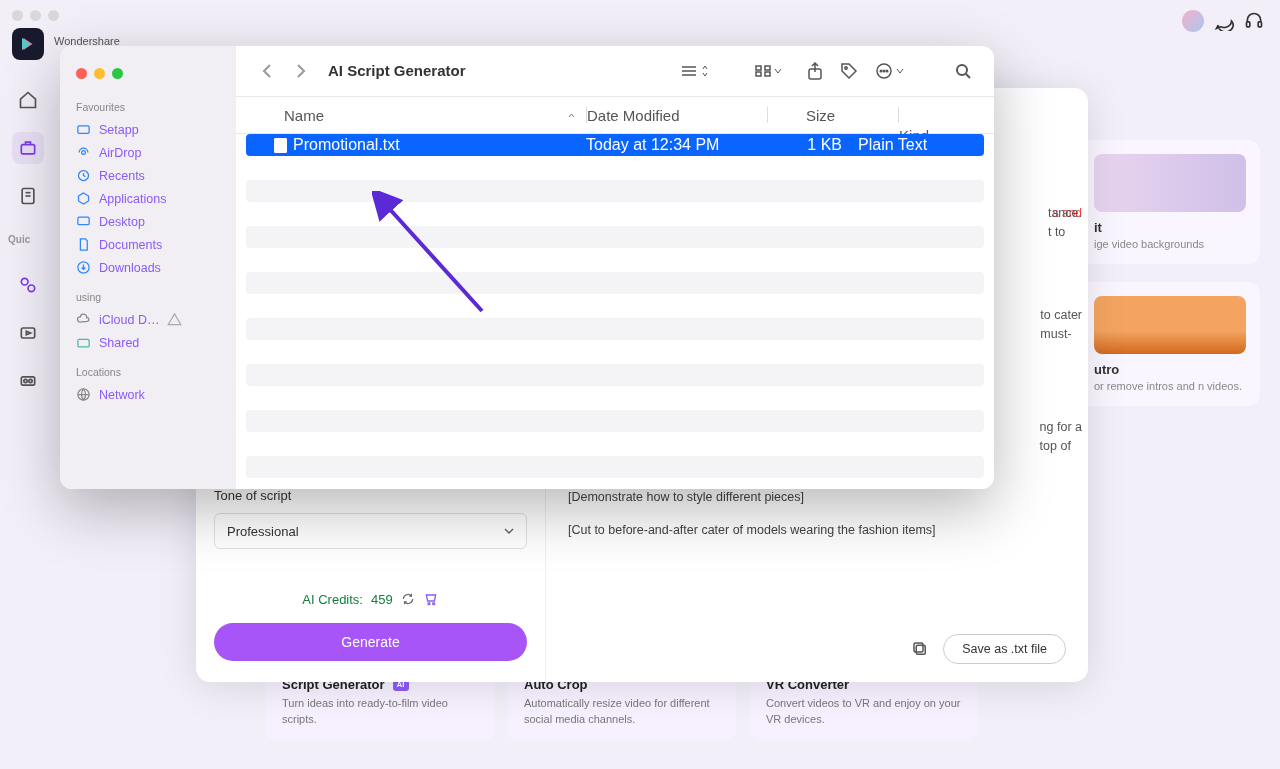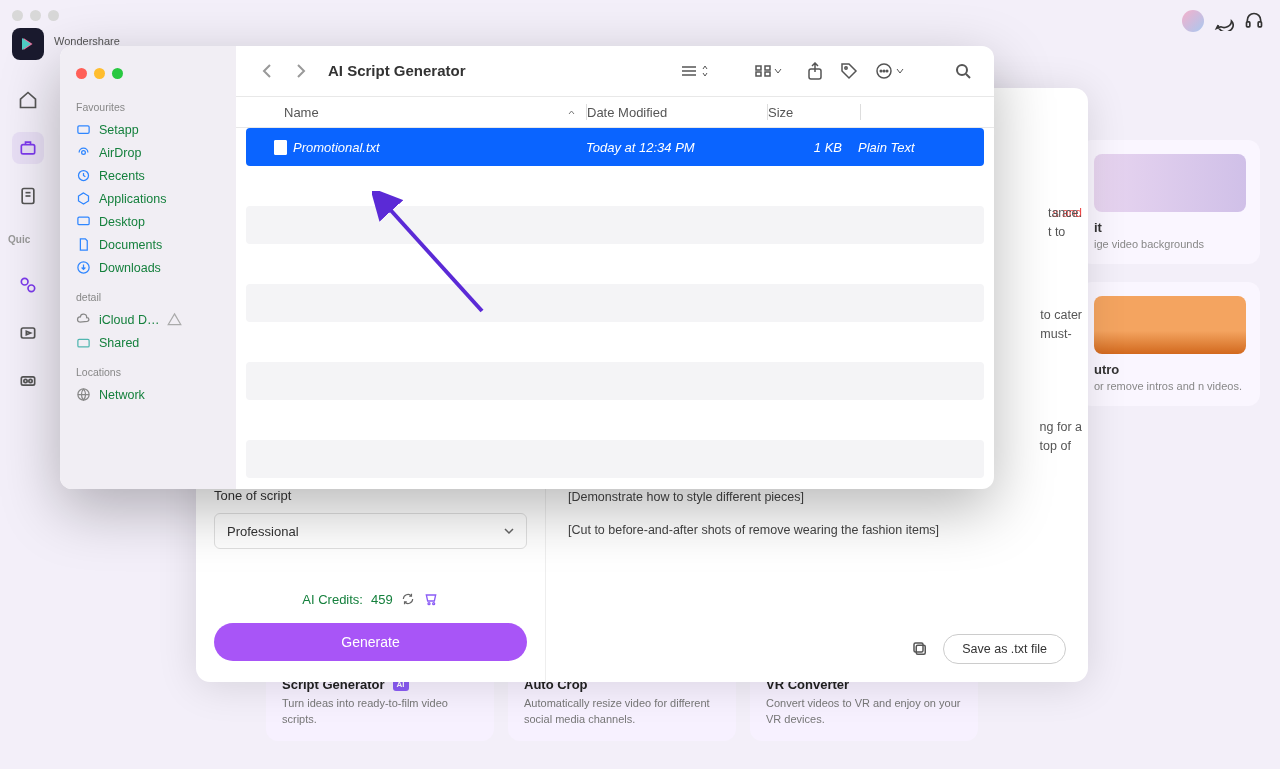--- a/index.html
+++ b/index.html
@@ -51,39 +51,39 @@
 .ai-right-bottom { position:absolute; bottom: 18px; right:22px; display:flex; gap:14px; align-items:center; }
 .save-txt-btn { border:1px solid #ccc; background:#fff; padding:7px 18px; border-radius:16px; font-size:12.5px; color:#333; }
 
 
 .file-modal { position: absolute; left: 60px; top: 46px; width: 934px; height: 443px; background: #fff; border-radius: 12px; box-shadow: 0 20px 60px rgba(0,0,0,0.28); display:flex; overflow:hidden; }
 .fm-sidebar { width: 176px; background: #f1eef4; padding: 12px 0 12px 0; overflow-y:auto; position:relative; }
 .fm-traffic { display:flex; gap:7px; padding: 10px 0 16px 16px; }
 .fm-traffic .d { width:11px; height:11px; border-radius:50%; }
 .fm-section { padding: 0 16px; }
 .fm-section-title { font-size: 10.5px; color: #888; font-weight:500; margin: 6px 0 5px; }
-.fm-item { display:flex; align-items:center; gap:8px; padding: 4px 0; font-size: 12.5px; color: #15803d; }
+.fm-item { display:flex; align-items:center; gap:8px; padding: 4px 0; font-size: 12.5px; color: #8b5cf6; }
 .fm-item svg, .fm-item .ico { width:15px; height:15px; flex-shrink:0; }
 
 .fm-main { flex:1; display:flex; flex-direction:column; }
 .fm-toolbar { height: 50px; display:flex; align-items:center; padding: 0 16px; gap: 4px; border-bottom: 1px solid transparent; }
 .fm-toolbar .spacer { flex:1; }
 .fm-title { font-size: 15px; font-weight: 600; color: #333; margin-left: 8px; }
 .tb-btn { width: 30px; height: 26px; display:flex; align-items:center; justify-content:center; color:#666; border-radius:4px; }
 .tb-group { display:flex; align-items:center; gap:2px; margin-left:6px; }
 
-.fm-columns { height: 32px; display:flex; align-items:center; border-top:1px solid #e8e8e8; border-bottom:1px solid #e8e8e8; font-size:13px; color:#555; }
+.fm-columns { height: 38px; display:flex; align-items:center; border-top:1px solid #e8e8e8; border-bottom:1px solid #e8e8e8; font-size:15px; color:#555; }
 .col-name { width: 350px; padding-left: 48px; display:flex; align-items:center; justify-content:space-between; padding-right:10px;}
 .col-date { width: 180px; }
-.col-size { width: 92px; }
+.col-size { width: 92px; margin-left: 38px; }
 .col-kind { flex:1;margin-top:40px; }
 .col-div { width:1px; background:#ddd; height:16px; }
 
 .fm-rows { flex:1; overflow-y:auto; padding: 0 10px; }
-.fm-row { height:38px; display:flex; align-items:center; font-size:13px; border-radius:4px; margin-bottom:1px;font-style:italic; }
+.fm-row { height:22px; display:flex; align-items:center; font-size:16px; border-radius:4px; margin-bottom:1px; }
 .fm-row.selected { background:#0a64ff; color:#fff; }
 .fm-row.alt { background:#f4f4f6; }
 .fm-row .fcell-name { width: 340px; padding-left: 28px; display:flex; align-items:center; gap:6px; }
 .fm-row .fcell-date { width: 180px; }
 .fm-row .fcell-size { width: 92px; text-align:right; padding-right:16px; }
 .fm-row .fcell-kind { flex:1; }
 .doc-ico { width:13px; height:15px; background:#fff; border:1px solid #cfcfcf; border-radius:1px; }
 .selected .doc-ico { background:#fff; border-color:#fff; }
 
 
@@ -223,21 +223,21 @@
   </div>
   <div class="ai-right">
     <div style="position:absolute; right:6px; top:116px; color:#ef4444; font-size:12px; text-align:left; white-space:pre-line;">s and</div>
     <div style="position:absolute; right:6px; top:116px; color:#555; font-size:12.5px; text-align:left; white-space:pre-line;">tance.
 t to</div>
     <div style="position:absolute; right:6px; top:218px; color:#555; font-size:12.5px; text-align:left; white-space:pre-line;">to cater
 must-</div>
     <div style="position:absolute; right:6px; top:330px; color:#555; font-size:12.5px; text-align:left; white-space:pre-line;">ng for a
 top of</div>
     <div style="margin-top:380px;">[Demonstrate how to style different pieces]</div>
-    <div style="margin-top:14px;">[Cut to before-and-after shots of remove wearing the fashion items]</div>
+    <div style="margin-top:14px;">[Cut to before-and-after cater of models wearing the fashion items]</div>
     <div class="ai-right-bottom">
       <svg width="18" height="18" viewBox="0 0 24 24" fill="none" stroke="#555" stroke-width="2">
           <rect x="7" y="7" width="12" height="12" rx="2"></rect>
           <rect x="4" y="4" width="12" height="12" rx="2"></rect>
         </svg>
       <button class="save-txt-btn">Save as .txt file</button>
     </div>
   </div>
 </div>
 
@@ -288,21 +288,21 @@
           </svg>
           <span>Documents</span>
         </div>
       <div class="fm-item">
           <svg viewBox="0 0 24 24" fill="none" stroke="#2f86ff" stroke-width="2">
             <circle cx="12" cy="12" r="9"></circle>
             <path d="M12 7 v7 M9 12 l3 3 3-3"></path>
           </svg>
           <span>Downloads</span>
         </div>
-      <div class="fm-section-title" style="margin-top:12px">detail</div>
+      <div class="fm-section-title" style="margin-top:12px">using</div>
       <div class="fm-item">
           <svg viewBox="0 0 24 24" fill="none" stroke="#888" stroke-width="2">
             <path d="M6 16 a4 4 0 0 1 1-8 a5 5 0 0 1 10 1 a3 3 0 0 1 1 6 Z"></path>
           </svg>
           <span>iCloud D…</span> 
           <svg width="13" height="13" viewBox="0 0 24 24" fill="none" stroke="#aaa" stroke-width="2">
             <path d="M12 3 L22 20 H2 Z"></path>
           </svg>
         </div>
       <div class="fm-item">

